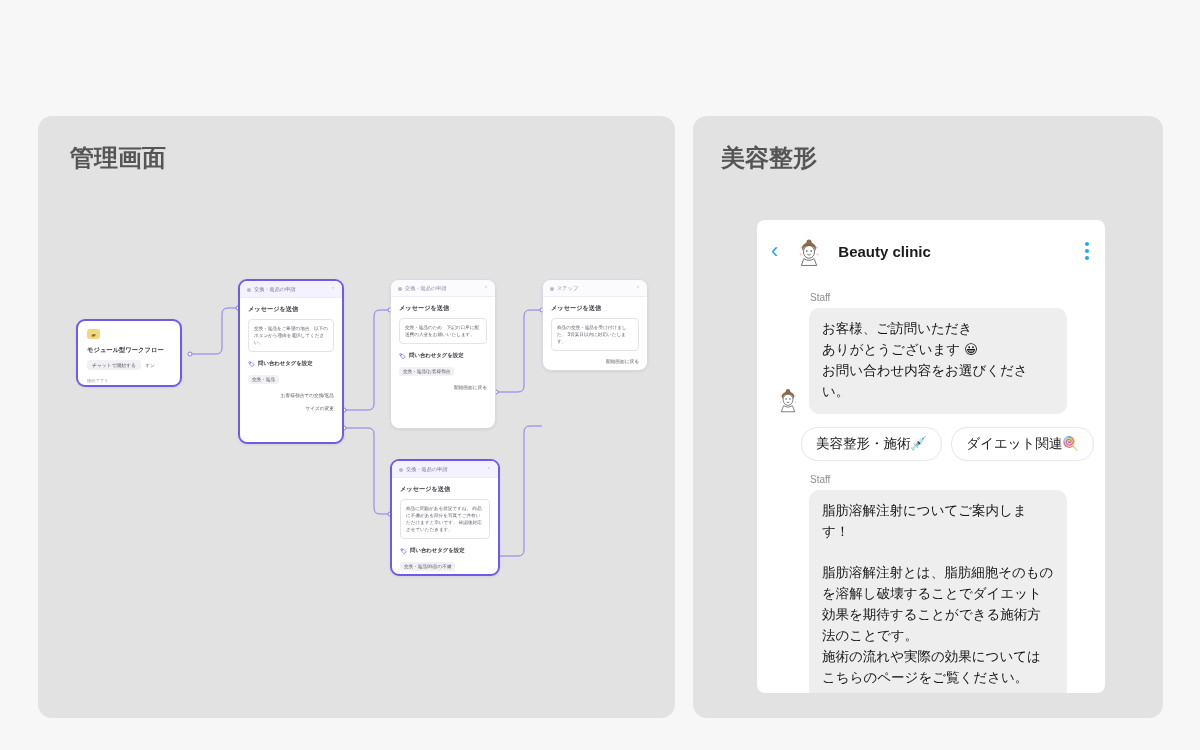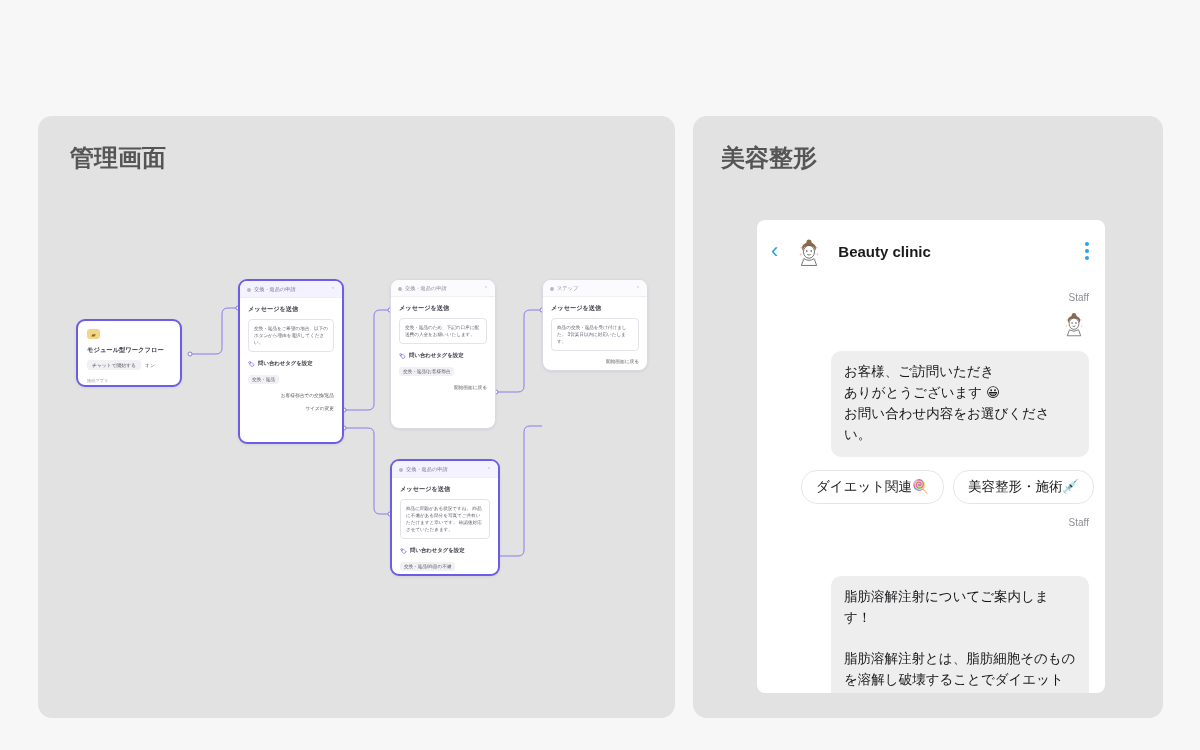--- a/index.html
+++ b/index.html
@@ -104,22 +104,22 @@
   }
   .back-chevron {
     font-size: 22px; color: #2aa3e8; line-height: 1; font-weight: 400;
     margin-right: 2px;
   }
   .clinic-name { font-size: 15px; font-weight: 700; color: #1b1b1b; }
   .kebab { margin-left: auto; display: flex; flex-direction: column; gap: 3px; }
   .kebab i { width: 4px; height: 4px; border-radius: 50%; background: #2aa3e8; display: block; }
 
   .chat-body { padding: 14px 16px 0 16px; }
-  .staff-label { font-size: 10px; color: #8e8e93; margin-bottom: 5px; text-align: right; }
-  .msg-row { display: flex; align-items: flex-end; gap: 13px; margin-bottom: 2px; flex-direction: column; }
+  .staff-label { font-size: 10px; color: #8e8e93; margin-bottom: 5px; }
+  .msg-row { display: flex; align-items: flex-end; gap: 6px; margin-bottom: 2px; }
   .bubble {
     background: #eeeeee; border-radius: 10px;
     padding: 11px 13px; font-size: 13.5px; line-height: 1.55;
     color: #17171a; white-space: pre-line; max-width: 268px;
   }
   .msg-row.with-avatar .bubble { max-width: 258px; }
 
   .chips-row { display: flex; gap: 9px; margin: 13px 0 0 28px; }
   .chip-btn {
     background: #ffffff; border: 1px solid #e6e6e6; border-radius: 16px;
@@ -315,22 +315,22 @@
                   <circle cx="30" cy="24" r="1"></circle>
               </g>
             </svg>
           </span>
           <div class="bubble">お客様、ご訪問いただき
 ありがとうございます 😀
 お問い合わせ内容をお選びください。</div>
         </div>
 
         <div class="chips-row">
+          <span class="chip-btn">美容整形・施術💉</span>
           <span class="chip-btn">ダイエット関連🍭</span>
-          <span class="chip-btn">美容整形・施術💉</span>
         </div>
 
         <div class="staff-label" style="margin-left:37px; margin-top:13px;">Staff</div>
 
         <div class="msg-row with-avatar">
           <span class="avatar-spacer"></span>
           <div class="bubble">脂肪溶解注射についてご案内します！
 
 脂肪溶解注射とは、脂肪細胞そのものを溶解し破壊することでダイエット効果を期待することができる施術方法のことです。
 施術の流れや実際の効果についてはこちらのページをご覧ください。</div>

